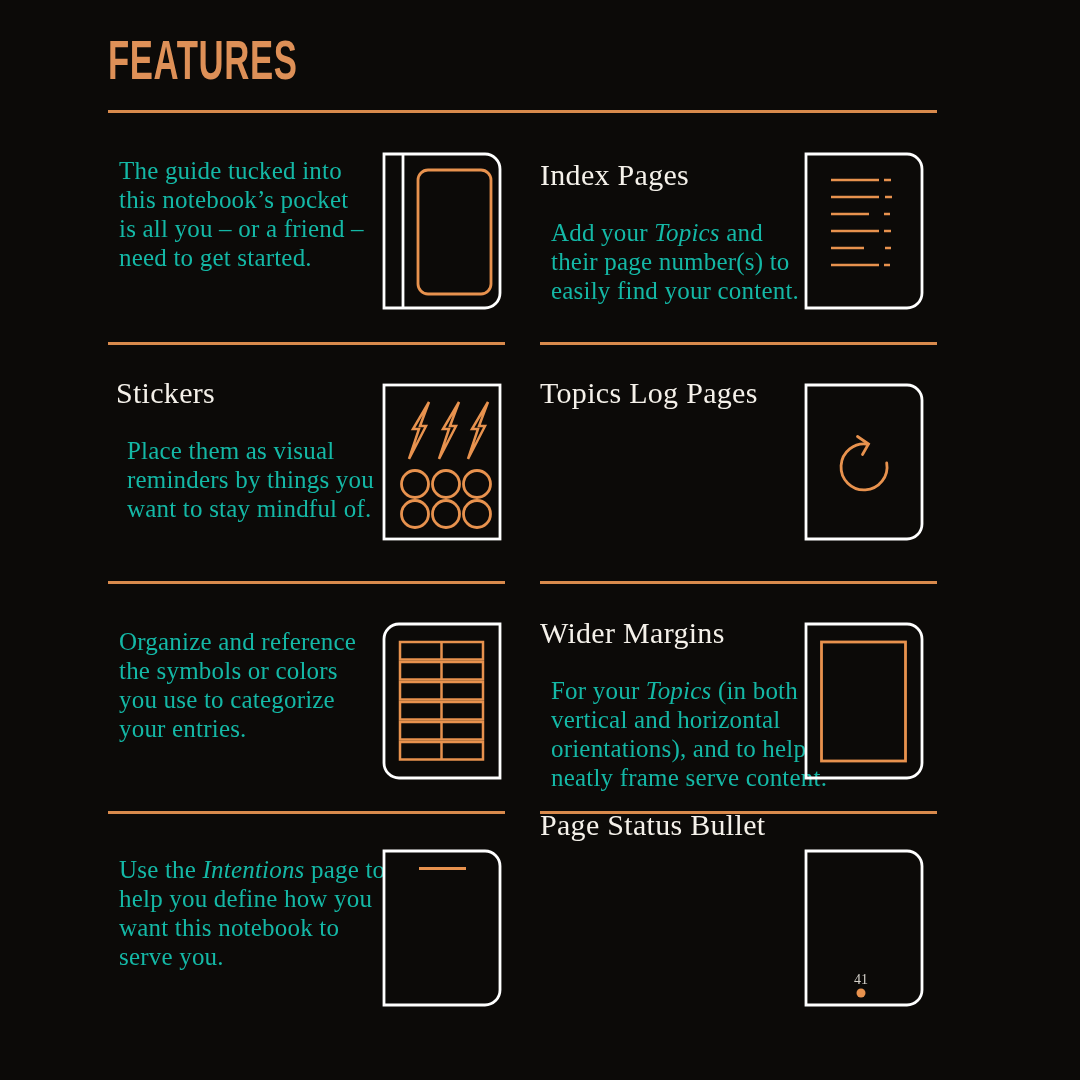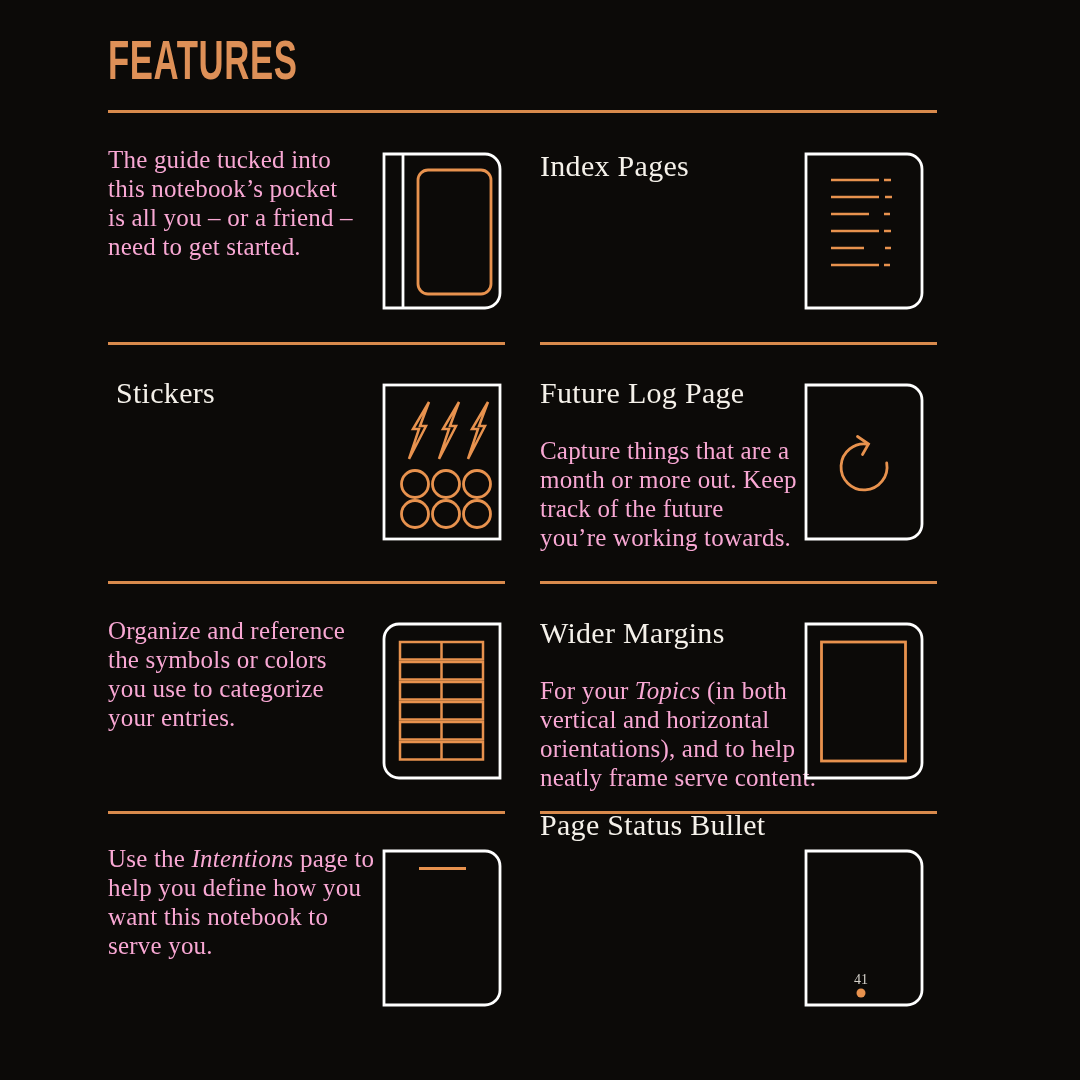--- a/index.html
+++ b/index.html
@@ -18,21 +18,21 @@
   .rule{position:absolute;height:3px;background:#D98A4C;}
   .rule-top{left:108px;top:110px;width:829px;}
   .rule-l{left:108px;width:397px;}
   .rule-r{left:540px;width:397px;}
   .tile-text{position:absolute;width:345px;}
   .tile-title{
     margin:0 0 26px 0;font-weight:400;
     font-size:30px;line-height:34px;color:#F5F1EA;letter-spacing:0.3px;
   }
   .tile-body{
-    margin:0;font-size:25px;line-height:29px;color:#f9a8d4;
+    margin:11px;font-size:25px;line-height:29px;color:#14b8a6;
     letter-spacing:0.2px;white-space:pre-line;
   }
   .tile-body em{font-style:italic;}
   .icon{position:absolute;width:120px;height:158px;}
   .w{stroke:#FFFFFF;stroke-width:2.8;fill:none;}
   .o{stroke:#E8924E;stroke-width:2.8;fill:none;}
   .o-thin{stroke:#E8924E;stroke-width:2.5;fill:none;}
   .pgnum{font-family:"Liberation Serif", serif;font-size:14px;fill:#D6D2CB;}
 </style>
 </head>
@@ -51,22 +51,25 @@
 need to get started.</span><em></em><span></span></p>
     </div>
     <svg class="icon" style="left:382px;top:152px" viewBox="0 0 120 158">
       <path class="w" d="M2,2 h101 a15,15 0 0 1 15,15 v124 a15,15 0 0 1 -15,15 h-101 z"></path>
       <line class="w" x1="21" y1="2" x2="21" y2="156"></line>
       <rect class="o" x="36" y="18" width="73" height="124" rx="10"></rect>
     </svg>
   </section>
 
   <section>
-    <div class="tile-text" style="left:540px;top:149px">
+    <div class="tile-text" style="left:540px;top:158px">
       <h2 class="tile-title">Index Pages</h2>
+      <p class="tile-body"><span>Add your </span><em>Topics</em><span> and
+their page number(s) to
+easily find your content.</span></p>
     </div>
     <svg class="icon" style="left:804px;top:152px" viewBox="0 0 120 158">
       <path class="w" d="M2,2 h101 a15,15 0 0 1 15,15 v124 a15,15 0 0 1 -15,15 h-101 z"></path>
       <g class="o-thin">
         <line x1="27" y1="28" x2="75" y2="28"></line>
           <line x1="80" y1="28" x2="87" y2="28"></line>
         <line x1="27" y1="45" x2="75" y2="45"></line>
           <line x1="81" y1="45" x2="88" y2="45"></line>
         <line x1="27" y1="62" x2="65" y2="62"></line>
           <line x1="80" y1="62" x2="86" y2="62"></line>
@@ -79,20 +82,23 @@
       </g>
     </svg>
   </section>
 
   <div class="rule rule-l" style="top:342px"></div>
   <div class="rule rule-r" style="top:342px"></div>
 
   <section>
     <div class="tile-text" style="left:116px;top:376px">
       <h2 class="tile-title">Stickers</h2>
+      <p class="tile-body"><span>Place them as visual
+reminders by things you
+want to stay mindful of.</span><em></em><span></span></p>
     </div>
     <svg class="icon" style="left:382px;top:383px" viewBox="0 0 120 158">
       <rect class="w" x="2" y="2" width="116" height="154"></rect>
       <g class="o-thin">
         <path transform="translate(27,19)" d="M20,0 L4,27 L10,27 L0,57 L17,24 L11,24 Z"></path>
         <path transform="translate(57,19)" d="M20,0 L4,27 L10,27 L0,57 L17,24 L11,24 Z"></path>
         <path transform="translate(86,19)" d="M20,0 L4,27 L10,27 L0,57 L17,24 L11,24 Z"></path>
       </g>
       <g class="o">
         <circle cx="33" cy="101" r="13.5"></circle>
@@ -100,25 +106,21 @@
           <circle cx="95" cy="101" r="13.5"></circle>
         <circle cx="33" cy="131" r="13.5"></circle>
           <circle cx="64" cy="131" r="13.5"></circle>
           <circle cx="95" cy="131" r="13.5"></circle>
       </g>
     </svg>
   </section>
 
   <section>
     <div class="tile-text" style="left:540px;top:376px">
-      <h2 class="tile-title">Future Log Page</h2>
-      <p class="tile-body"><span>Capture things that are a
-month or more out. Keep
-track of the future
-you’re working towards.</span><em></em><span></span></p>
+      <h2 class="tile-title">Topics Log Pages</h2>
     </div>
     <svg class="icon" style="left:804px;top:383px" viewBox="0 0 120 158">
       <path class="w" d="M2,2 h101 a15,15 0 0 1 15,15 v124 a15,15 0 0 1 -15,15 h-101 z"></path>
       <g class="o" stroke-linecap="round">
         <path d="M64,61.3 A23,23 0 1 0 82.7,80"></path>
         <path d="M53.5,53.5 L64.5,61 L58.5,71.5"></path>
       </g>
     </svg>
   </section>
 

